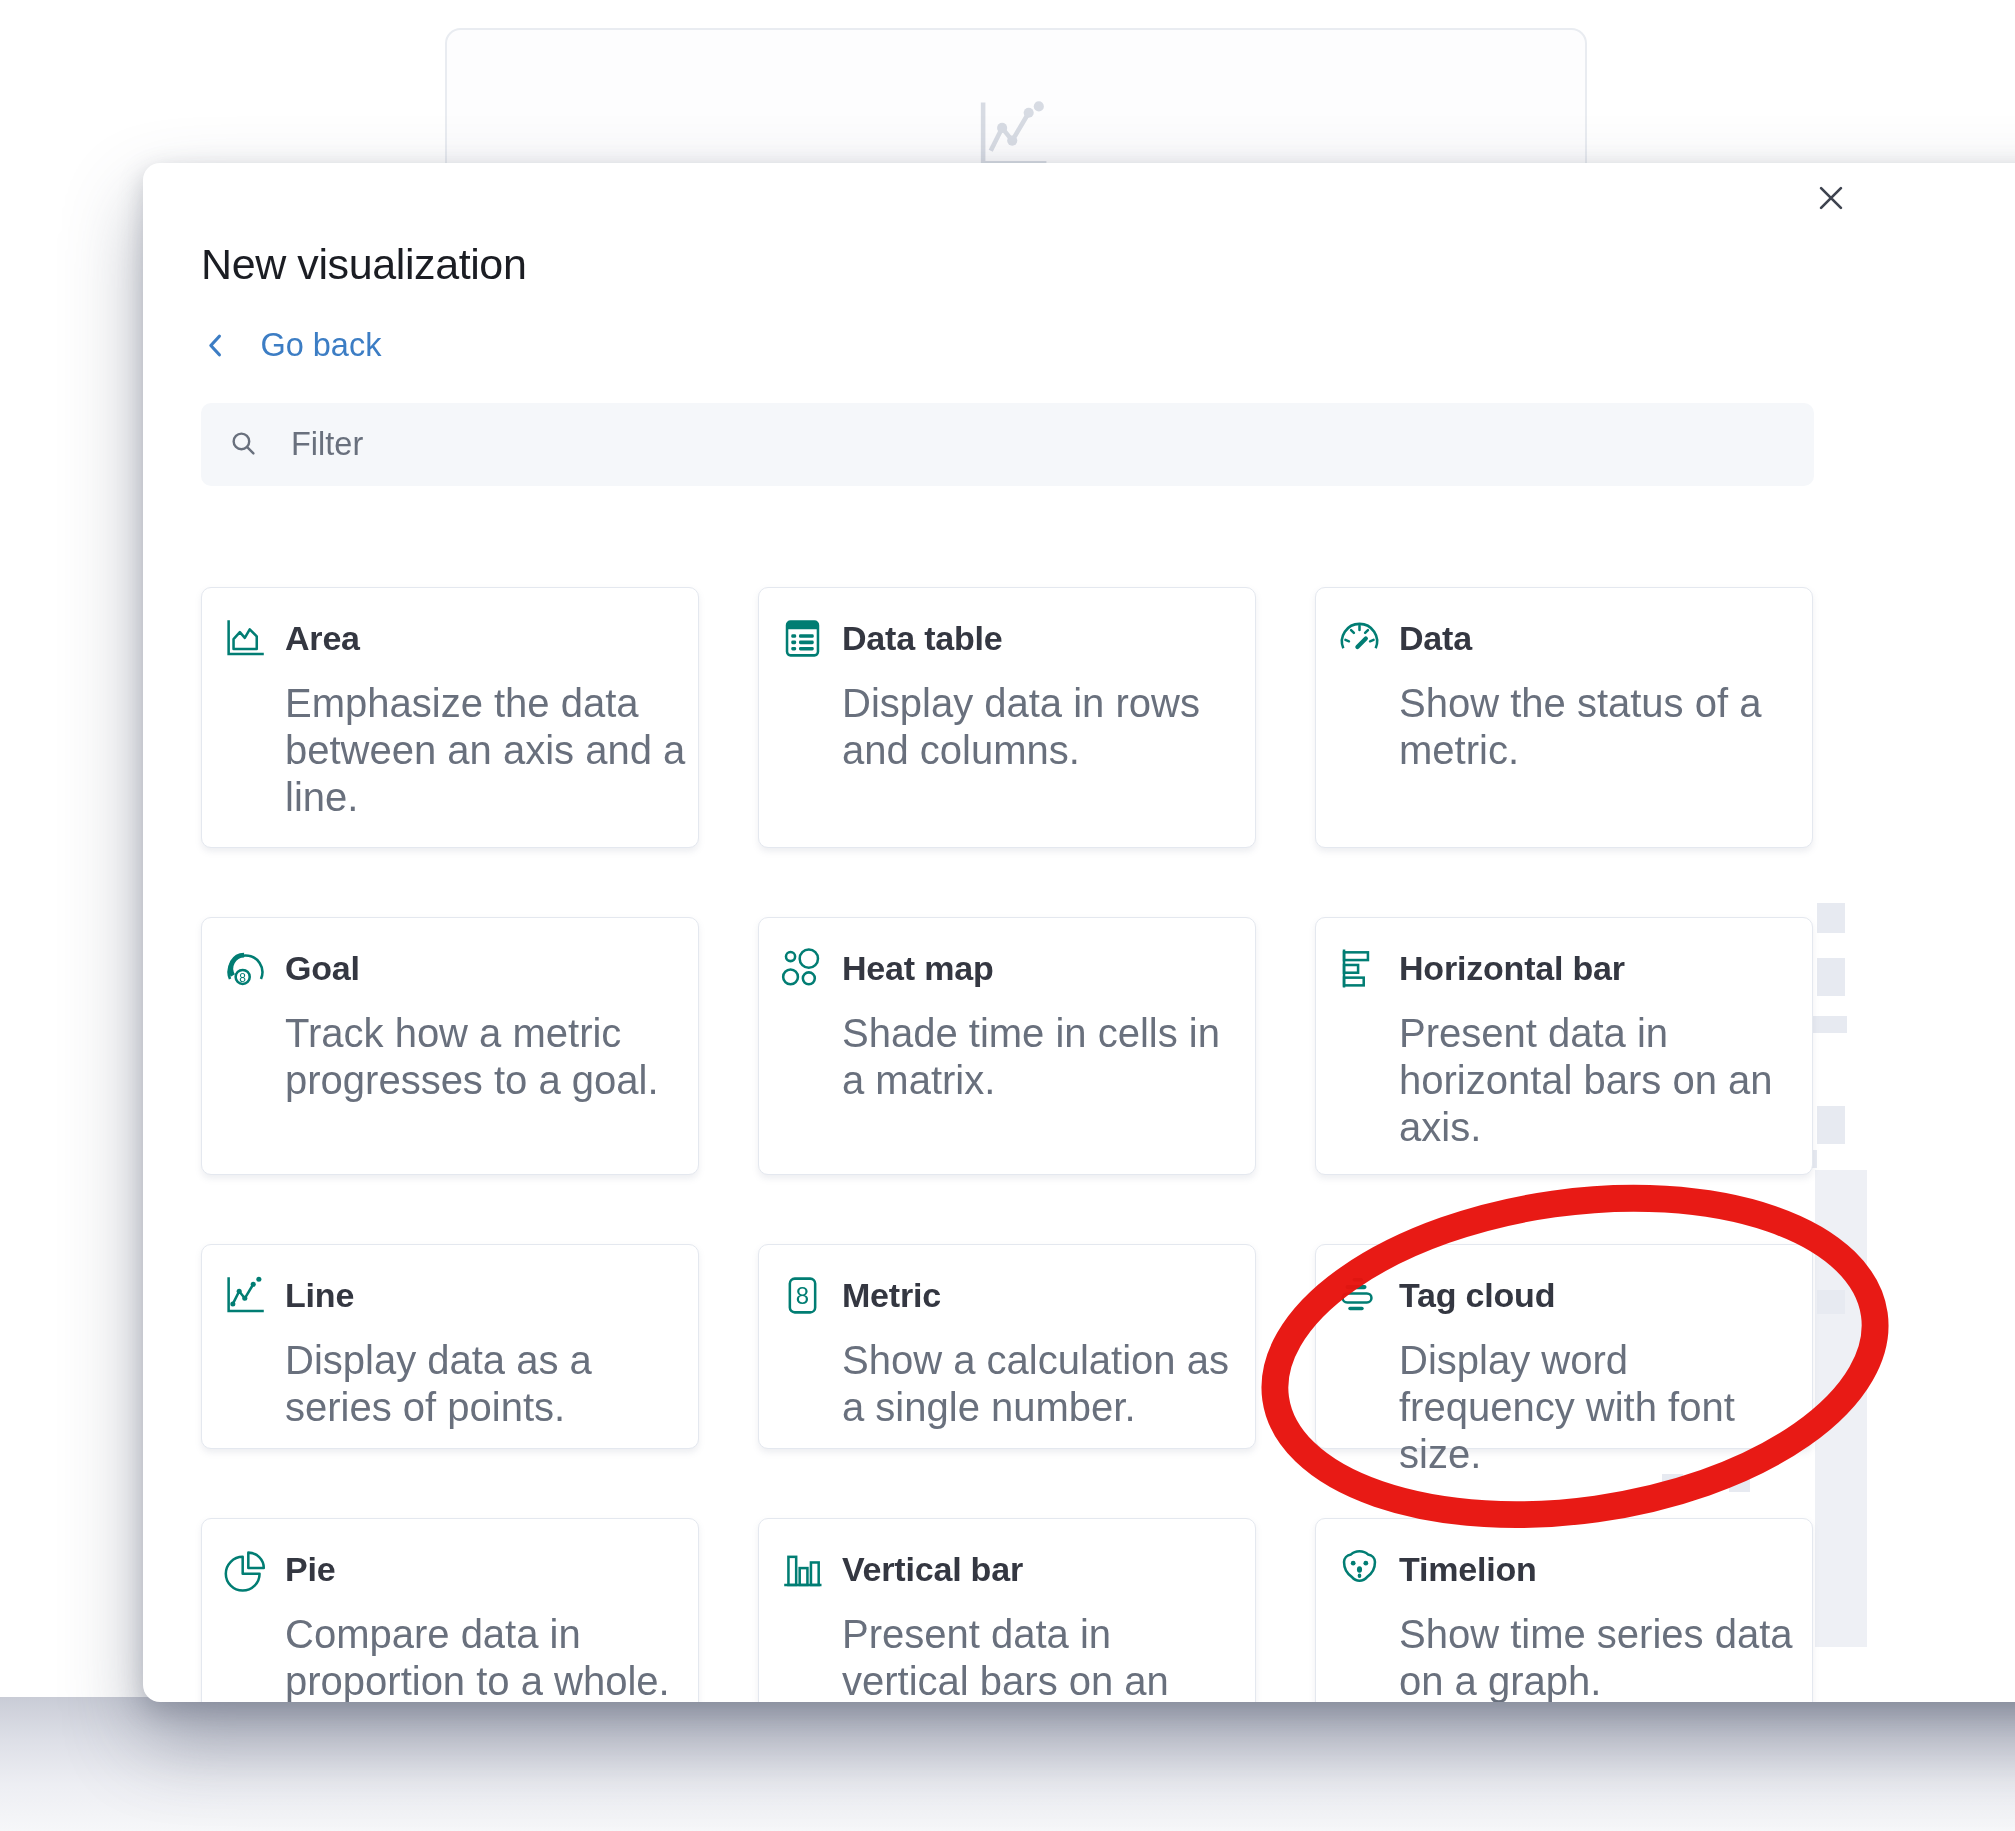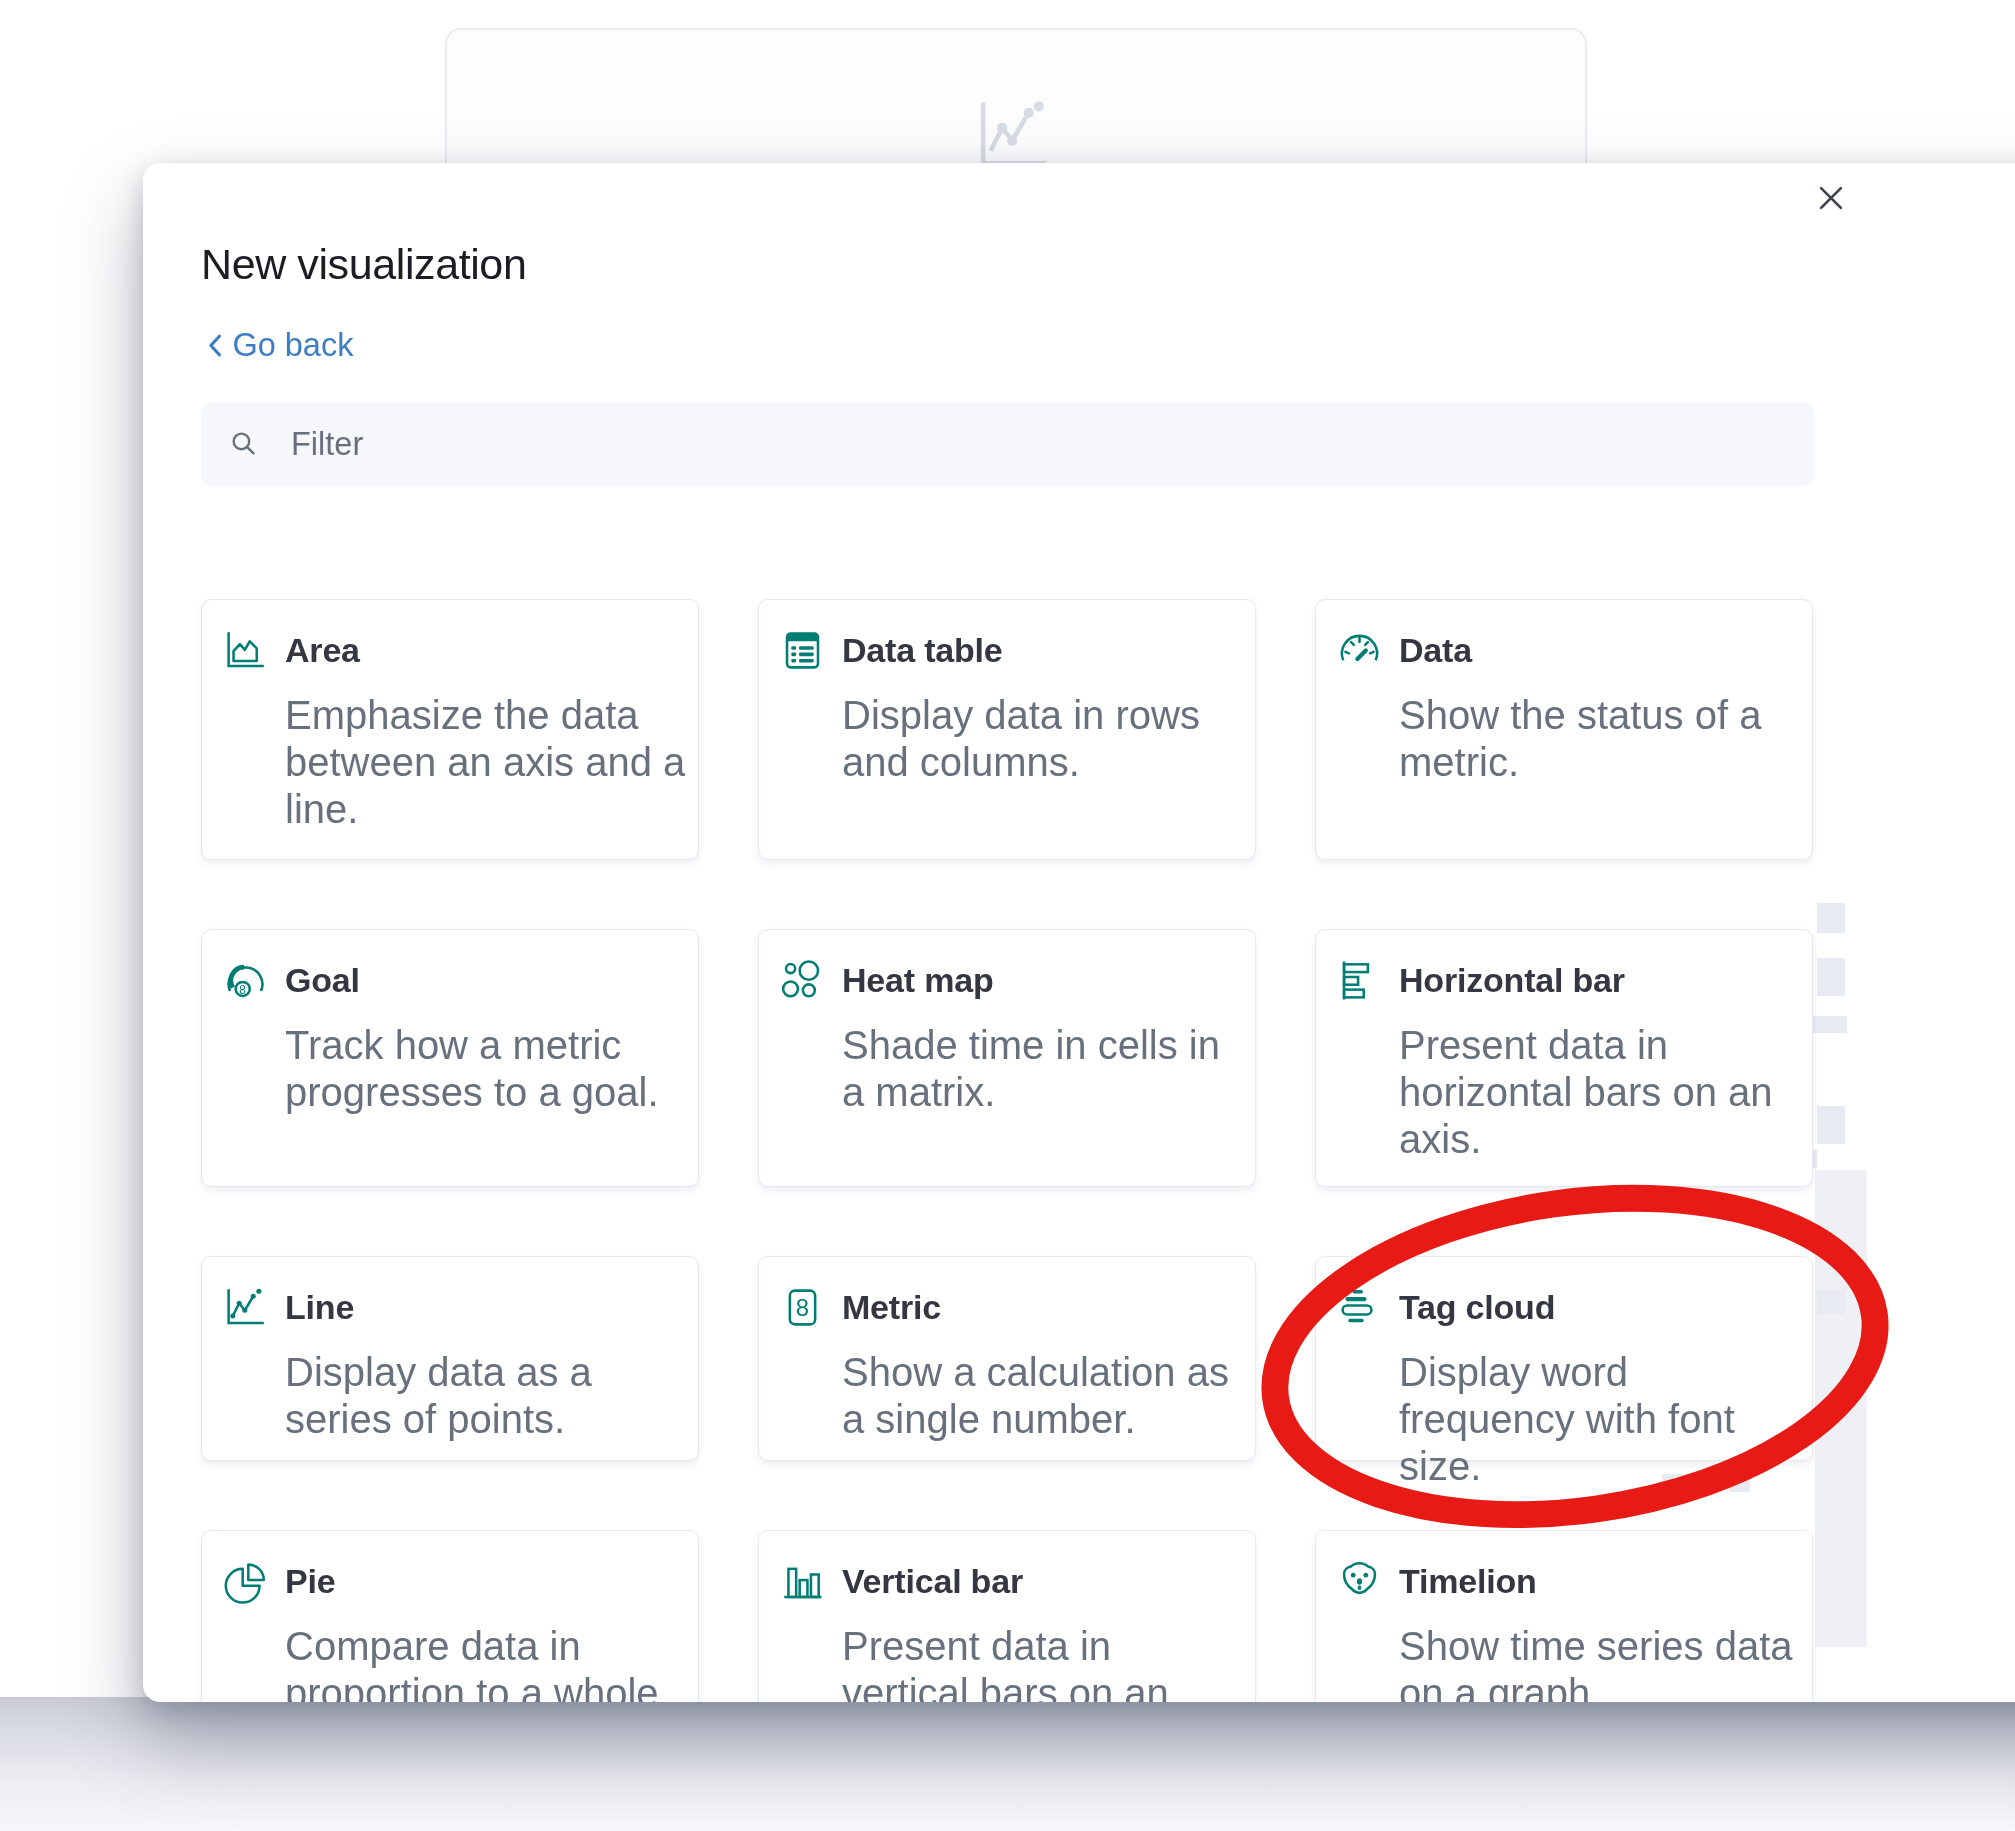--- a/index.html
+++ b/index.html
@@ -33,21 +33,21 @@
   }
   .close-btn{
     position:absolute;left:1667px;top:14px;width:42px;height:42px;
     background:none;border:none;cursor:pointer;padding:4.2px;
   }
   .modal-title{
     position:absolute;left:58px;top:48px;
     font-size:43px;font-weight:400;color:#1b1d23;letter-spacing:-0.4px;
   }
   .go-back{
-    position:absolute;left:58px;top:164px;display:flex;align-items:center;gap:6px;
+    position:absolute;left:58px;top:164px;display:flex;align-items:center;gap:34px;
     font-size:32.5px;color:#3c7dc4;text-decoration:none;cursor:pointer;
   }
   .filter-wrap{
     position:absolute;left:58px;top:240px;width:1613px;height:83px;
     background:#f5f7fa;border-radius:10px;
   }
   .filter-wrap svg{position:absolute;left:27px;top:25.4px;pointer-events:none;}
   .filter-input{
     position:absolute;left:0;top:0;width:100%;height:100%;box-sizing:border-box;
     background:transparent;border:none;outline:none;
@@ -55,21 +55,21 @@
     font-family:"Liberation Sans","DejaVu Sans",sans-serif;
   }
   .filter-input::placeholder{color:#69707d;opacity:1;}
 
   
   .wm{position:absolute;background:#e7eaf1;z-index:0;}
   .wm.big{background:#eef0f5;}
 
   
   .grid{
-    position:absolute;left:58px;top:436px;width:1613px;z-index:2;
+    position:absolute;left:58px;top:424px;width:1613px;z-index:2;
     display:grid;grid-template-columns:repeat(3,498px);column-gap:59px;
     grid-template-rows:261px 258px 205px 205px;row-gap:69px;
   }
   .card{
     position:relative;background:#fff;border:1.4px solid #e4e8ef;border-radius:10px;
     box-shadow:0 3.5px 6.4px rgba(125,135,155,.13);cursor:pointer;
   }
   .card-icon{position:absolute;left:21px;top:28px;width:45px;height:45px;}
   .card-title{
     position:absolute;left:83px;top:31px;

